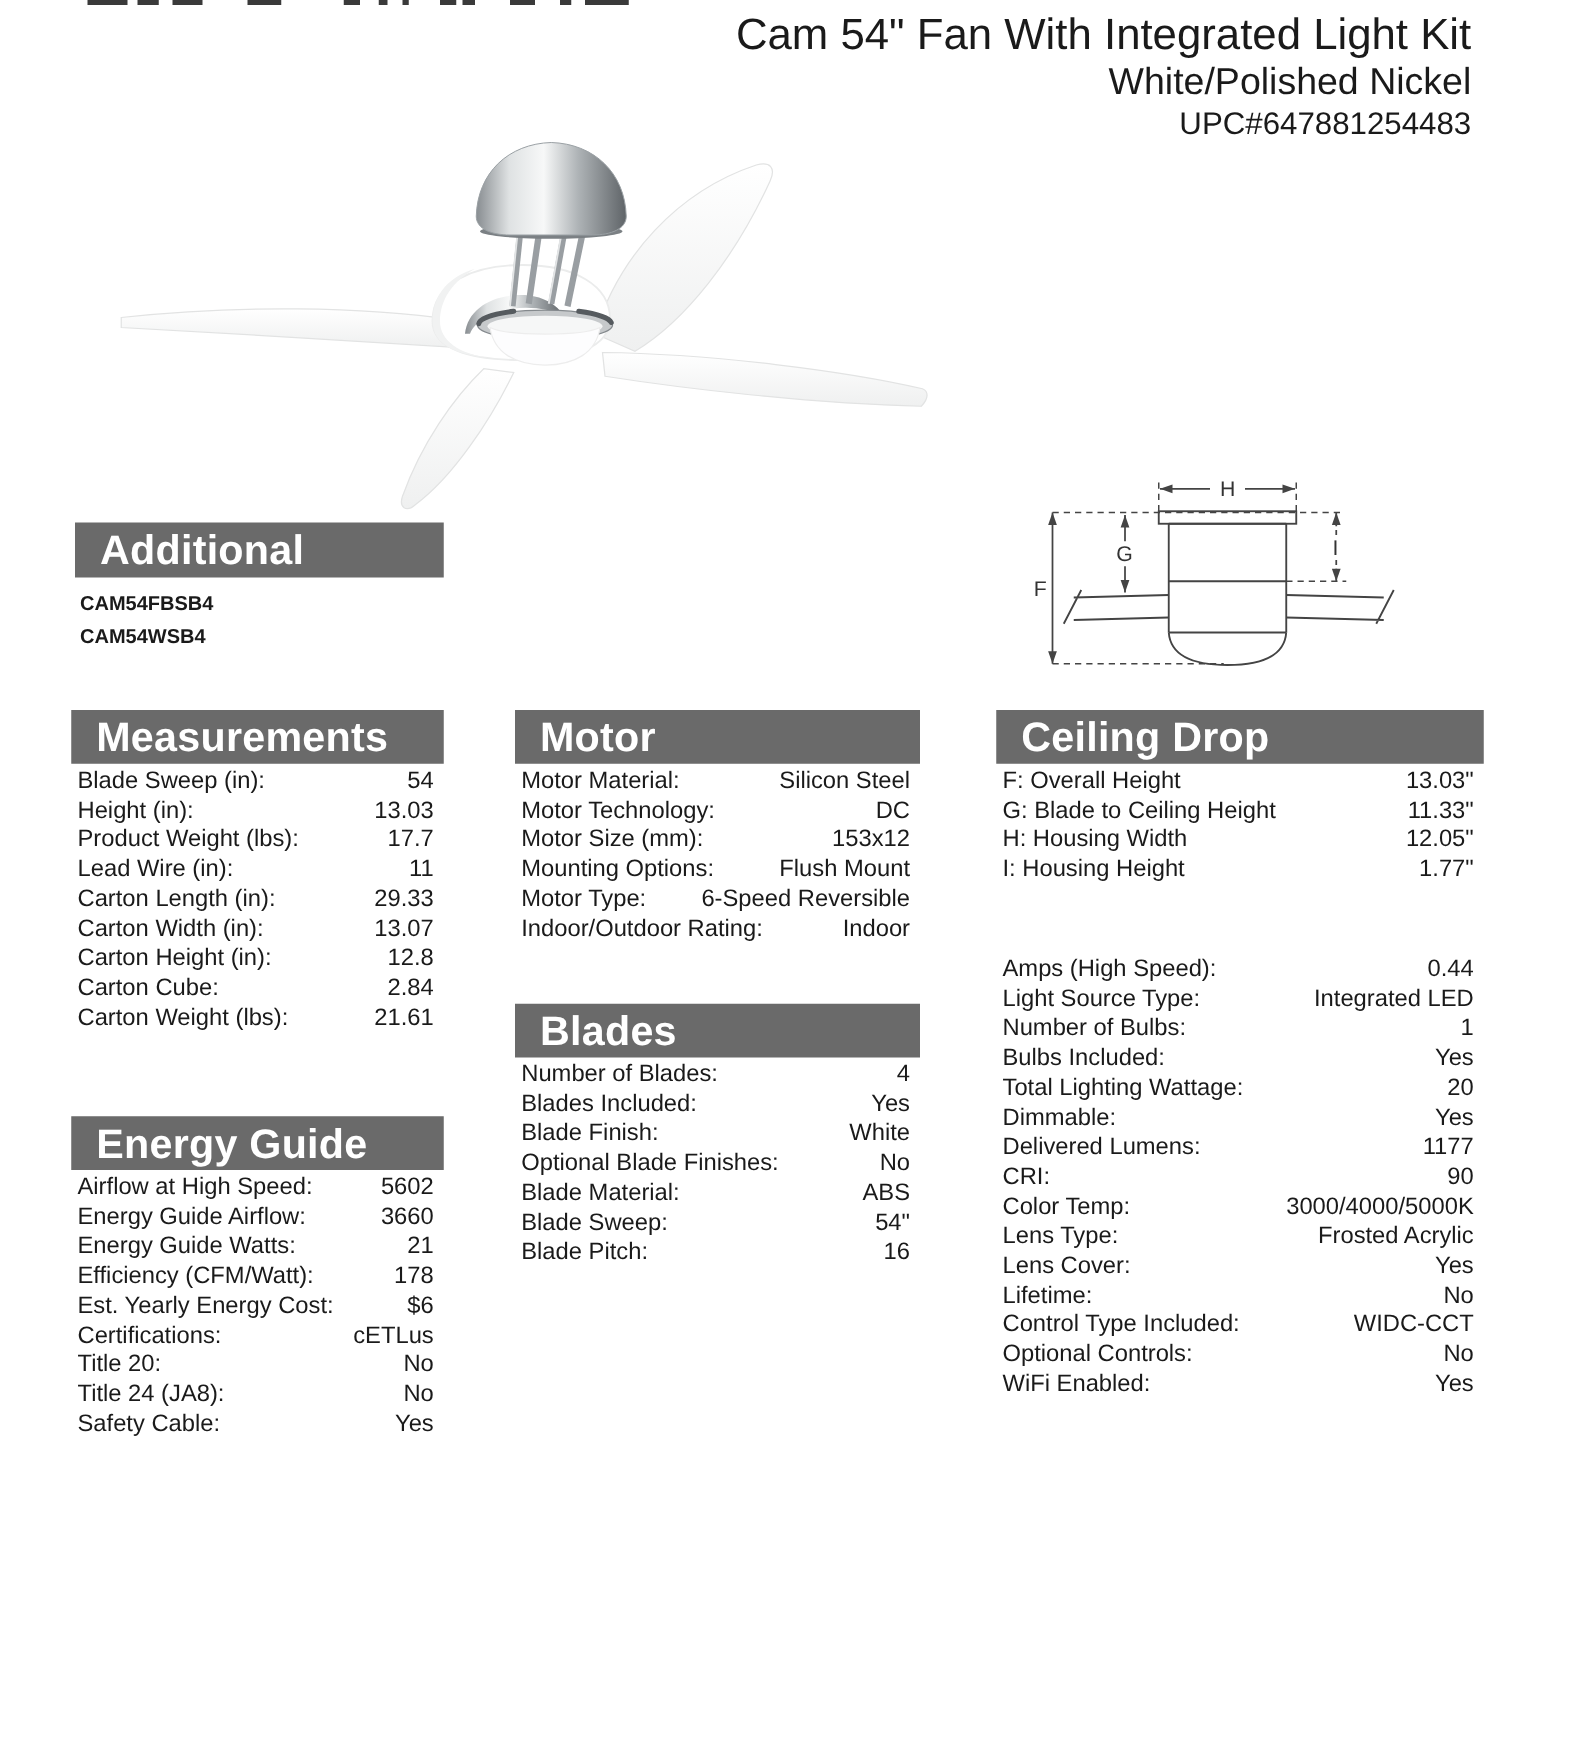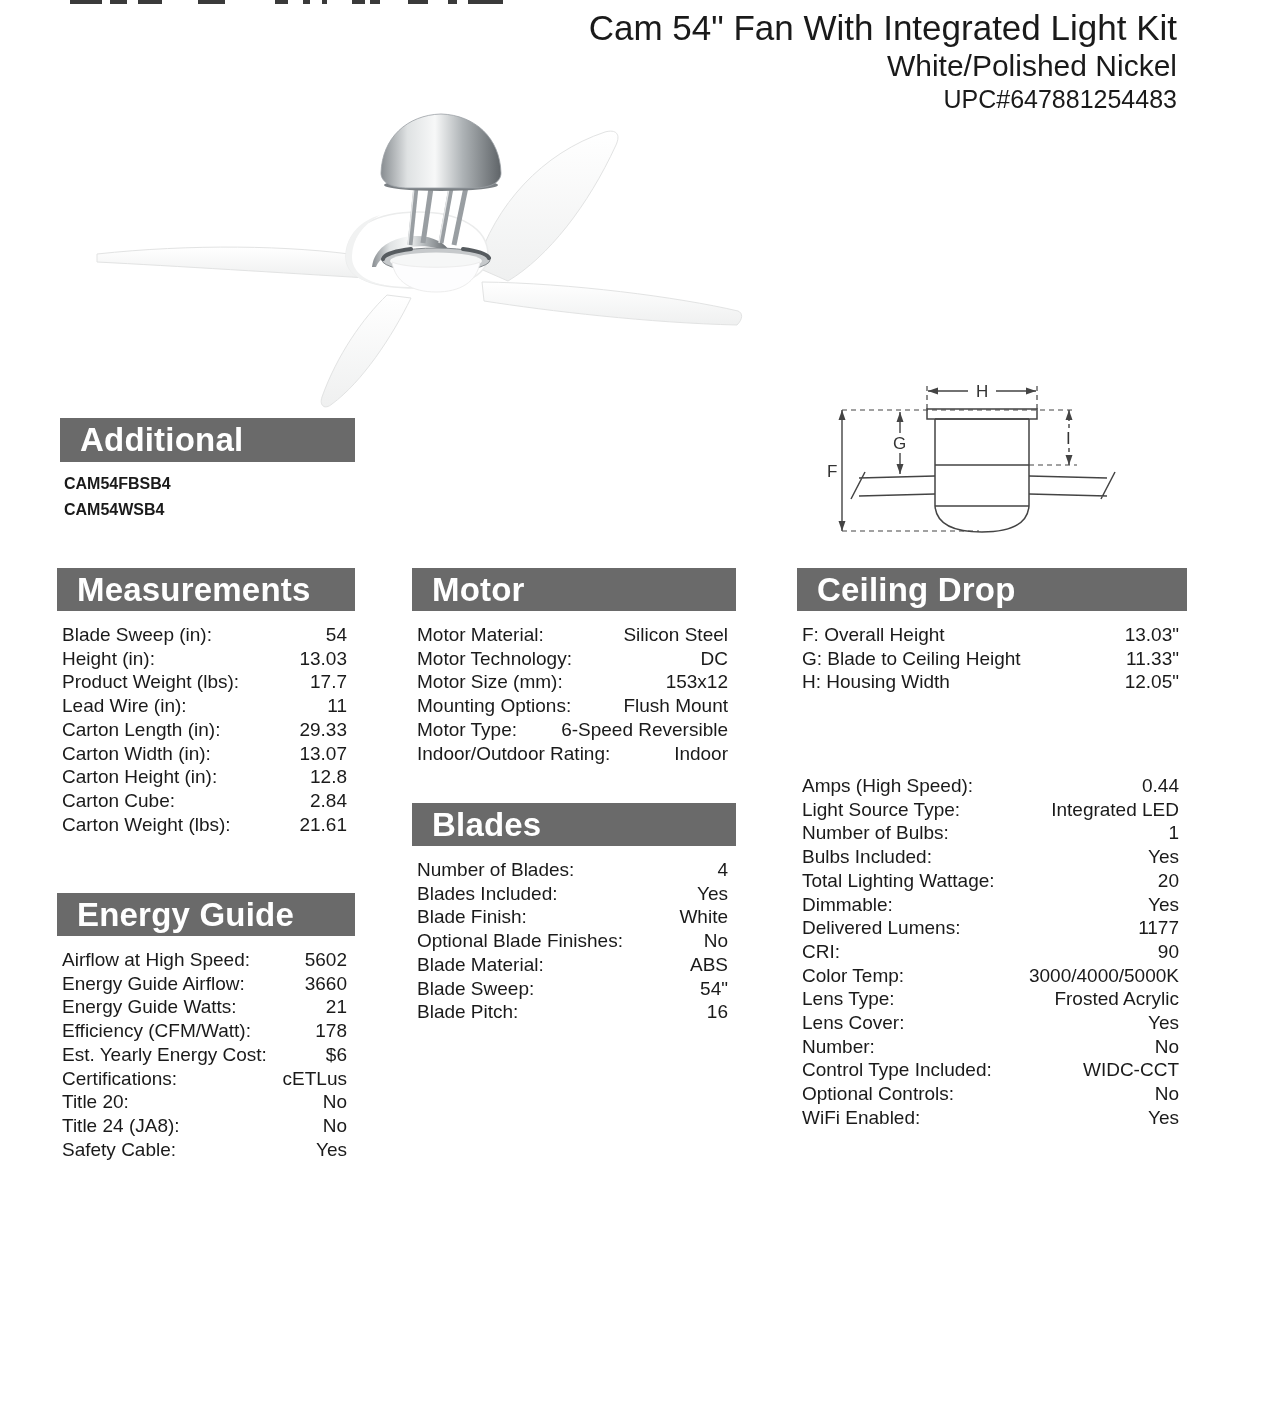--- a/index.html
+++ b/index.html
@@ -16,21 +16,21 @@
   .product-finish { font-size:30px; line-height:35px; font-weight:400; }
   .product-upc    { font-size:25px; line-height:32px; font-weight:400; }
 
   
   .section { position:absolute; }
   .section-header {
     background:var(--header-bg,#6a6a6a); color:var(--header-fg,#ffffff);
     font-weight:bold; font-size:33px; height:43px; line-height:43px;
     padding-left:20px; letter-spacing:0.2px;
   }
-  .rows { padding-top:12px; }
+  .rows { padding-top:2px; }
   .spec-row {
     display:flex; justify-content:space-between; align-items:baseline;
     font-size:19px; line-height:23.7px; padding:0 8px 0 5px;
   }
   .spec-label { text-align:left; }
   .spec-value { text-align:left; }
 
   .model-list { padding:9px 0 0 4px; font-weight:bold; font-size:16px; line-height:26px; }
   .warranty-text { padding:13px 0 0 5px; font-size:19px; }
 
@@ -316,20 +316,24 @@
           <span class="spec-value">13.03"</span>
         </div>
         <div class="spec-row">
           <span class="spec-label">G: Blade to Ceiling Height</span>
           <span class="spec-value">11.33"</span>
         </div>
         <div class="spec-row">
           <span class="spec-label">H: Housing Width</span>
           <span class="spec-value">12.05"</span>
         </div>
+        <div class="spec-row">
+          <span class="spec-label">I: Housing Height</span>
+          <span class="spec-value">1.77"</span>
+        </div>
       </div>
   </div>
 
   <div class="section" style="left:797px;top:762px;width:390px">
     <div class="rows">
         <div class="spec-row">
           <span class="spec-label">Amps (High Speed):</span>
           <span class="spec-value">0.44</span>
         </div>
         <div class="spec-row">
@@ -366,21 +370,21 @@
         </div>
         <div class="spec-row">
           <span class="spec-label">Lens Type:</span>
           <span class="spec-value">Frosted Acrylic</span>
         </div>
         <div class="spec-row">
           <span class="spec-label">Lens Cover:</span>
           <span class="spec-value">Yes</span>
         </div>
         <div class="spec-row">
-          <span class="spec-label">Number:</span>
+          <span class="spec-label">Lifetime:</span>
           <span class="spec-value">No</span>
         </div>
         <div class="spec-row">
           <span class="spec-label">Control Type Included:</span>
           <span class="spec-value">WIDC-CCT</span>
         </div>
         <div class="spec-row">
           <span class="spec-label">Optional Controls:</span>
           <span class="spec-value">No</span>
         </div>

